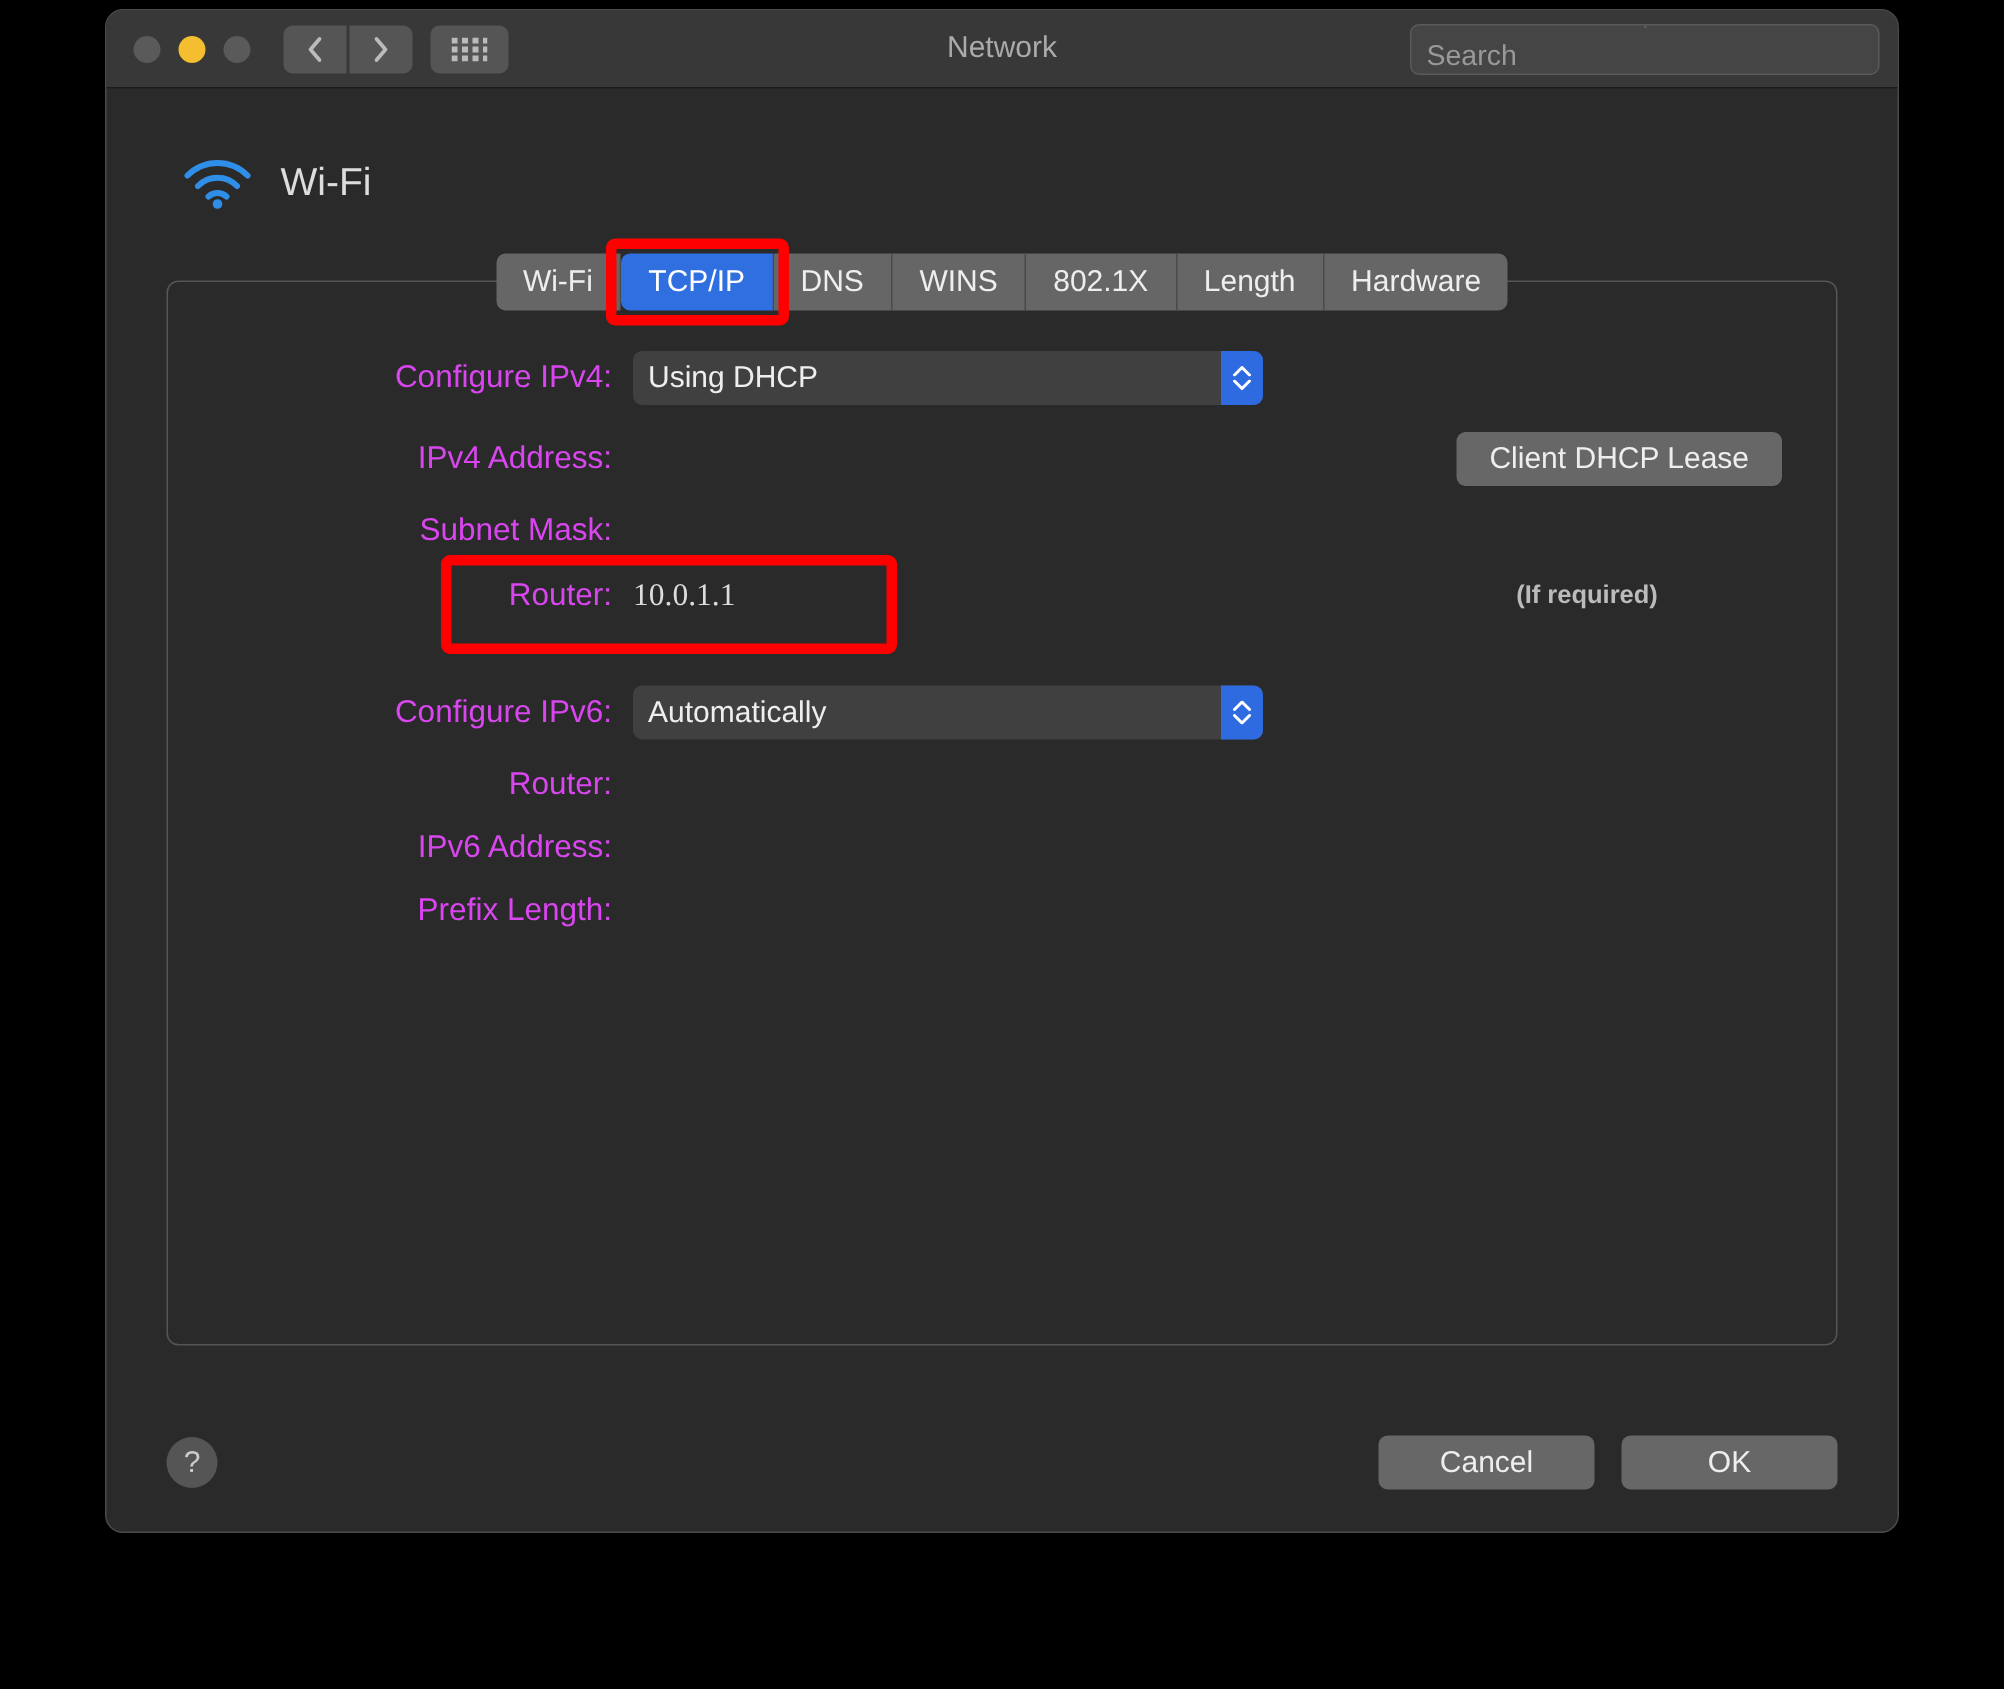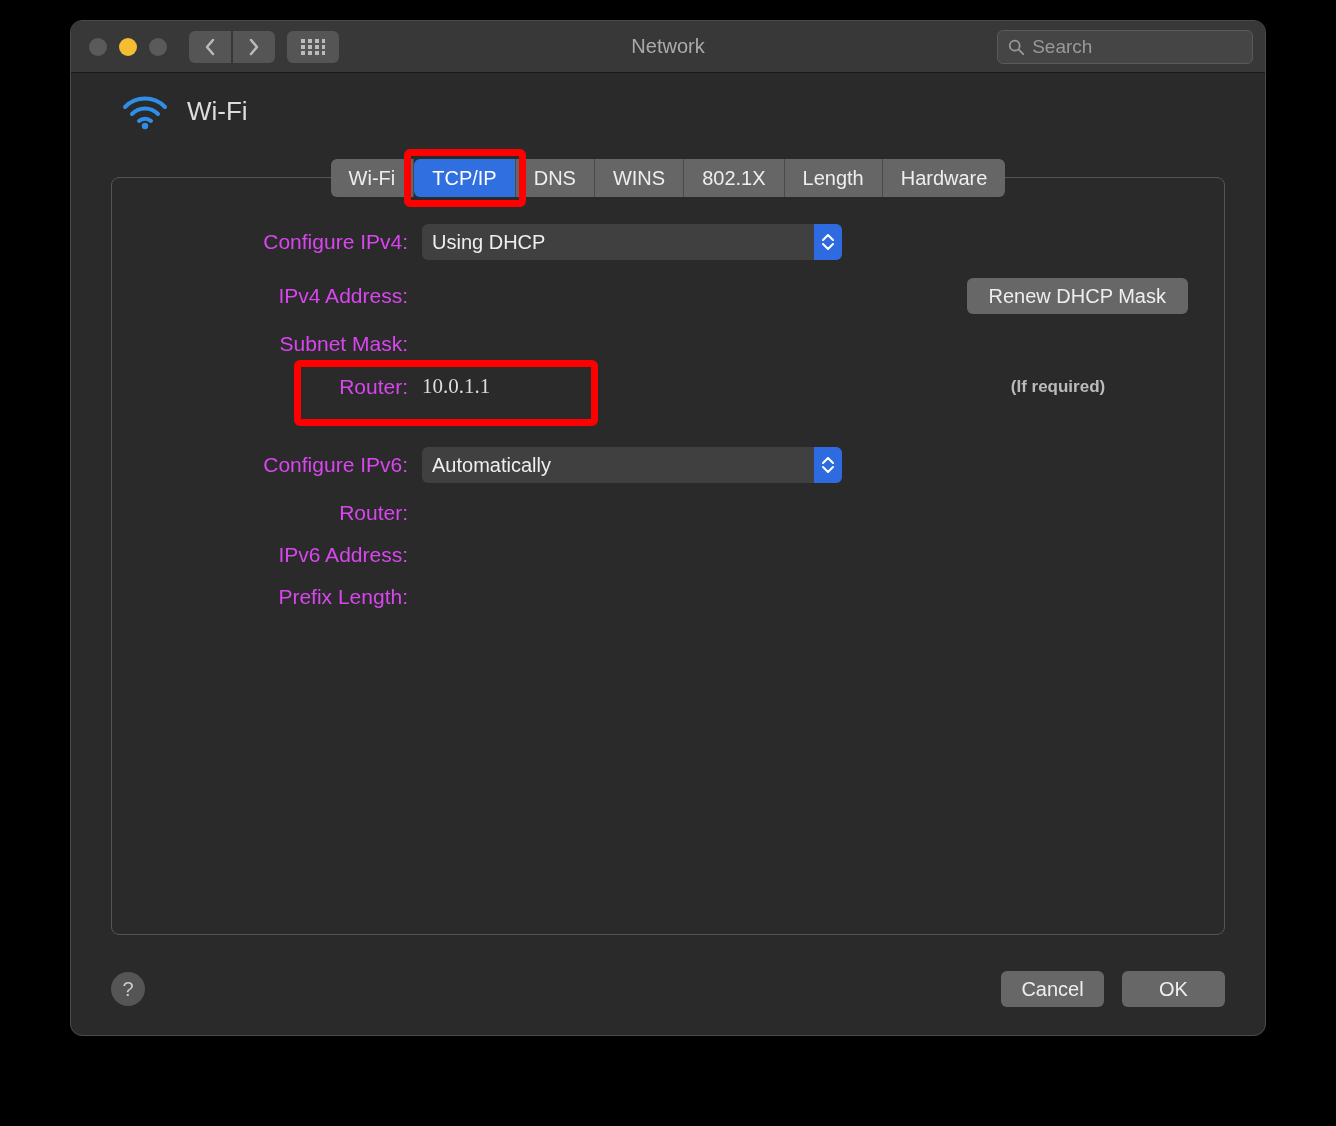--- a/index.html
+++ b/index.html
@@ -16,21 +16,22 @@
   }
   .window {
     width: 1196px;
     height: 1016px;
     background: #2a2a2a;
     border-radius: 12px;
     border: 1px solid #4a4a4a;
     display: flex;
     flex-direction: column;
     overflow: hidden;
-    margin-top:20px;
+    margin-top:6px;
+    gap:24px;
   }
   
   .titlebar {
     height: 52px;
     background: #383838;
     border-bottom: 1px solid #1a1a1a;
     display: flex;
     align-items: center;
     position: relative;
     padding: 0 12px;
@@ -50,23 +51,23 @@
   .nav-btn:last-child{ border-top-left-radius:0;border-bottom-left-radius:0;}
   .grid-btn {
     width: 52px; height:32px; margin-left:12px; background:#555;border-radius:6px;
     display:flex;align-items:center;justify-content:center;
   }
   .titlebar-title {
     position:absolute; left:0; right:0; text-align:center; font-size:20px;
     color:#aaa; pointer-events:none;
   }
   .search-field {
-    margin-left:auto; width:256px; height:34px; background:#454545;
+    margin-left:auto; width:313px; height:34px; background:#454545;
     border:1px solid #5a5a5a; border-radius:6px; display:flex; align-items:center;
-    padding:0 10px; gap:8px; color:#999;
+    padding:0 10px; gap:8px; color:#999;flex-direction:column;
   }
   .search-field input {
     background:transparent;border:none;outline:none;color:#ddd;font-size:19px;width:100%;
   }
   .search-field input::placeholder{color:#999;}
   
   .content { flex:1; padding: 18px 40px 20px 40px; display:flex; flex-direction:column; }
   .header-row { display:flex; align-items:center; gap:18px; margin-bottom:28px; padding-left:10px;}
   .wifi-title { font-size:26px; color:#ddd; }
   
@@ -133,21 +134,21 @@
   .spacer-row{height:12px;grid-column:1/-1;}
   
   .footer {
     display:flex; align-items:center; padding:16px 40px 28px 40px; gap:18px;
   }
   .help-btn {
     width:34px;height:34px;border-radius:50%;background:#555;color:#ccc;
     display:flex;align-items:center;justify-content:center;font-size:20px;
   }
   .footer .spacer{flex:1;}
-  .footer .btn{width:103px;}
+  .footer .btn{width:144px;}
 </style>
 </head>
 <body>
 
 <div class="window">
 
   <div class="titlebar">
     <div class="traffic-lights">
       <div class="traffic-light"></div>
       <div class="traffic-light yellow"></div>
@@ -232,21 +233,21 @@
             <svg width="12" height="7" viewBox="0 0 12 7">
                 <path d="M1 1 L6 6 L11 1" stroke="#fff" stroke-width="2" fill="none" stroke-linecap="round" stroke-linejoin="round"></path>
               </svg>
           </div>
         </div>
         <div></div>
 
         <div class="lbl">IPv4 Address:</div>
         <div class="val"></div>
         <div class="right-col">
-          <div class="btn">Renew DHCP Mask</div>
+          <div class="btn">Client DHCP Lease</div>
         </div>
 
         <div class="lbl">Subnet Mask:</div>
         <div class="val"></div>
 
         <div class="router-block" style="position:relative;">
           <div class="lbl">Router:</div>
           <div class="val">10.0.1.1</div>
           <div class="red-outline red-router"></div>
         </div>

